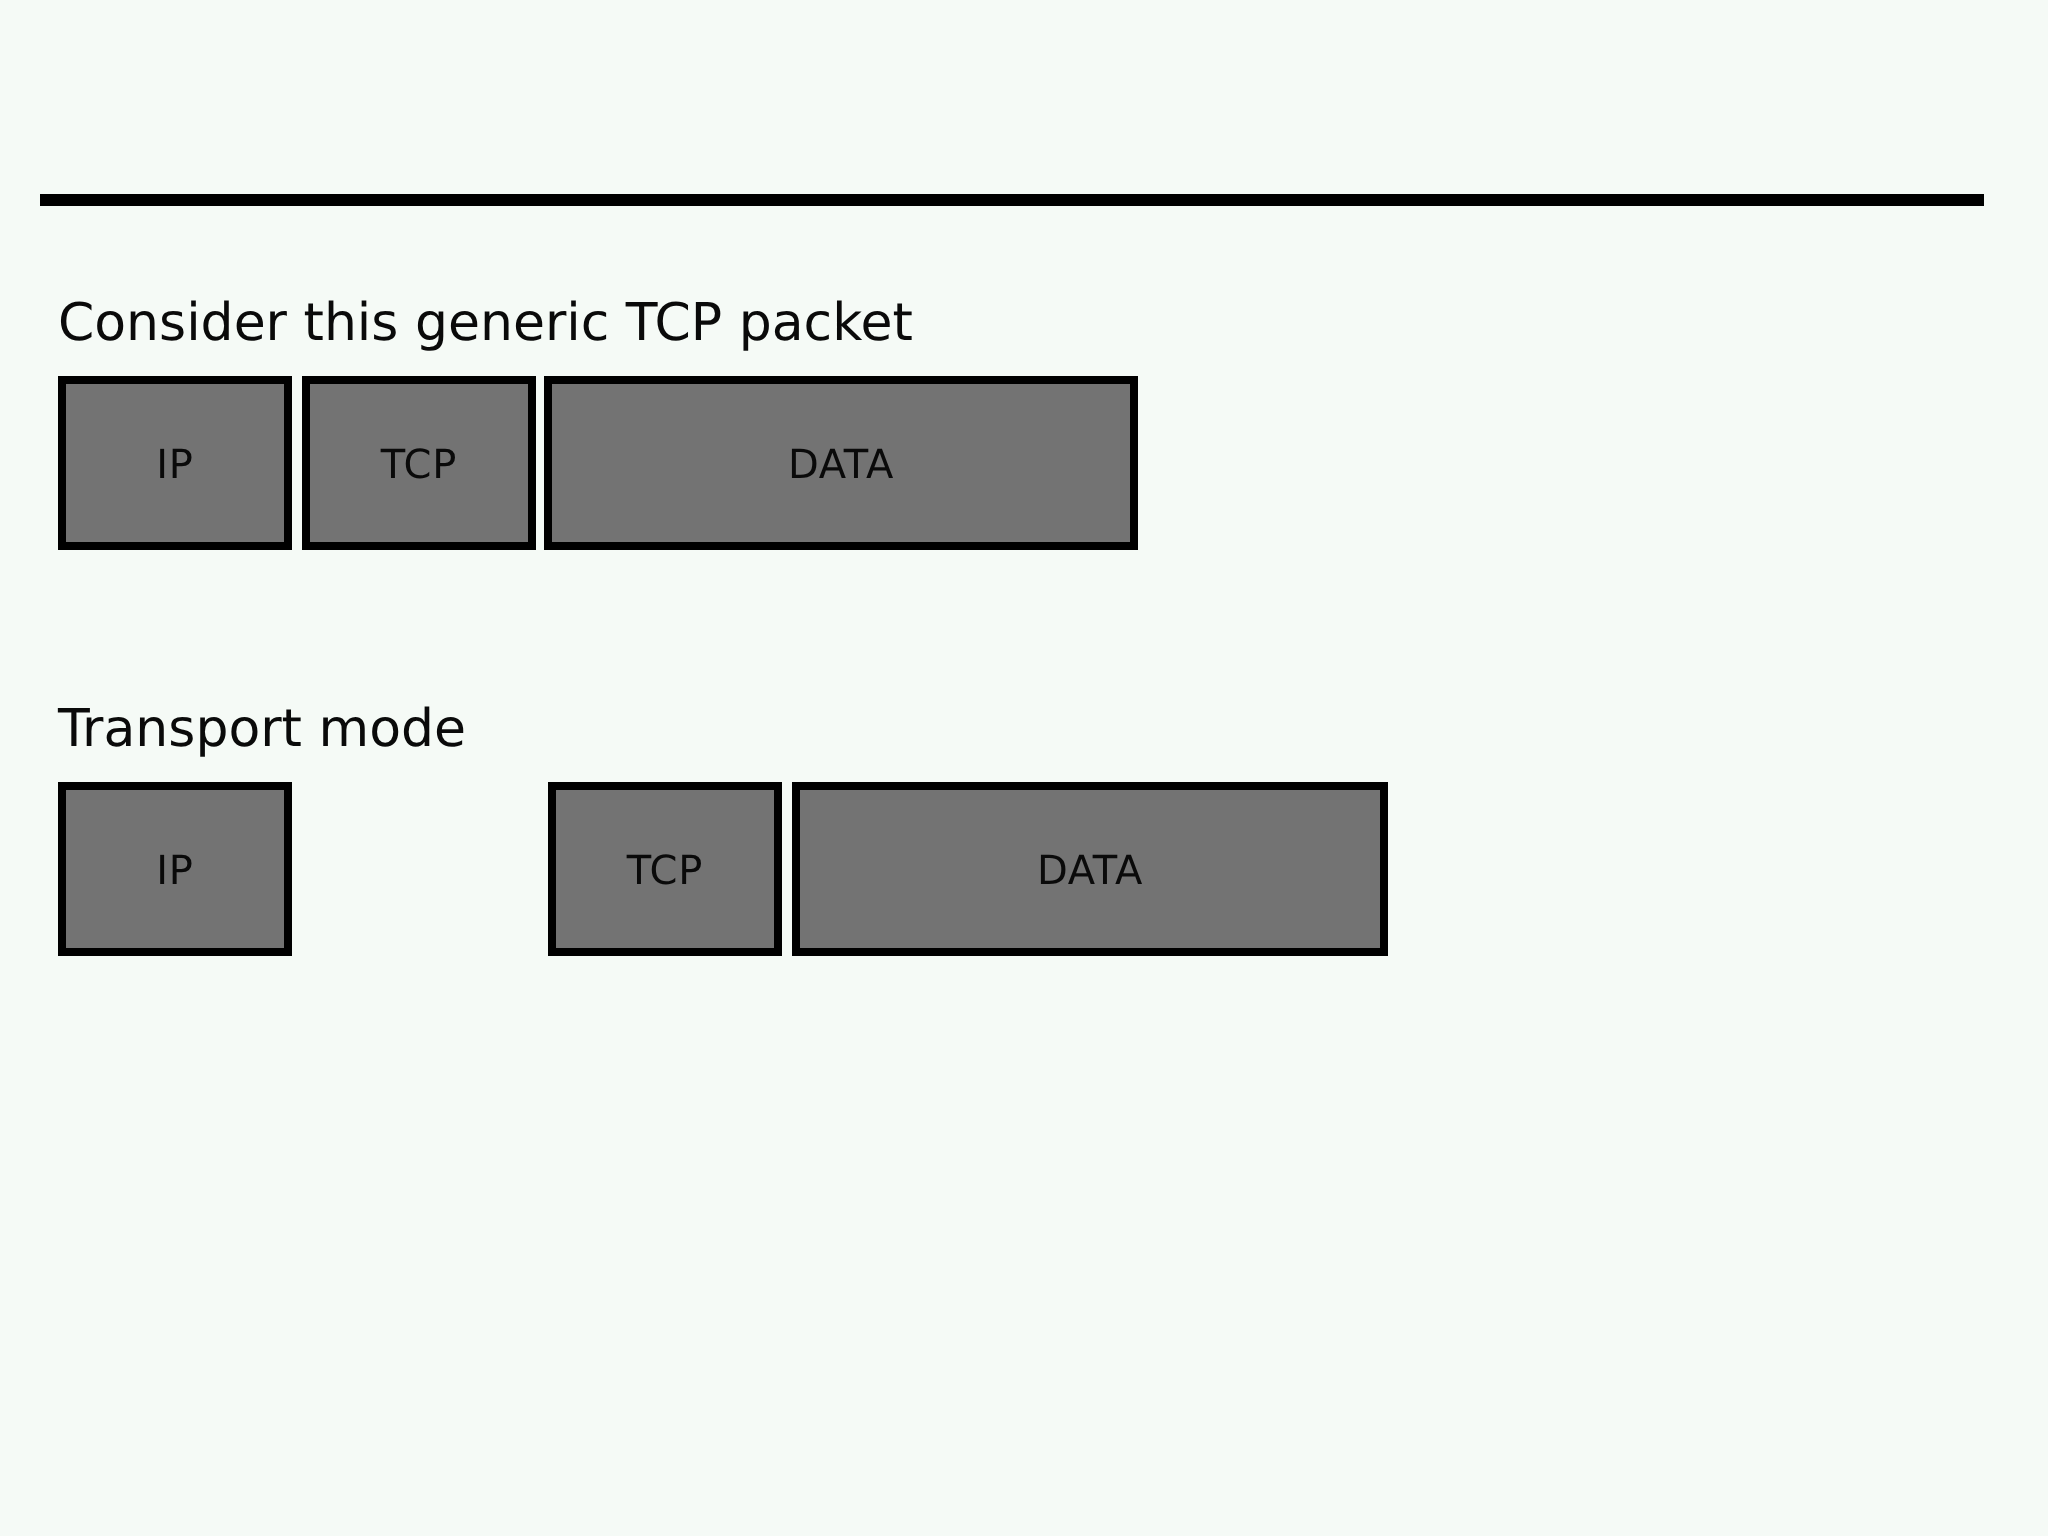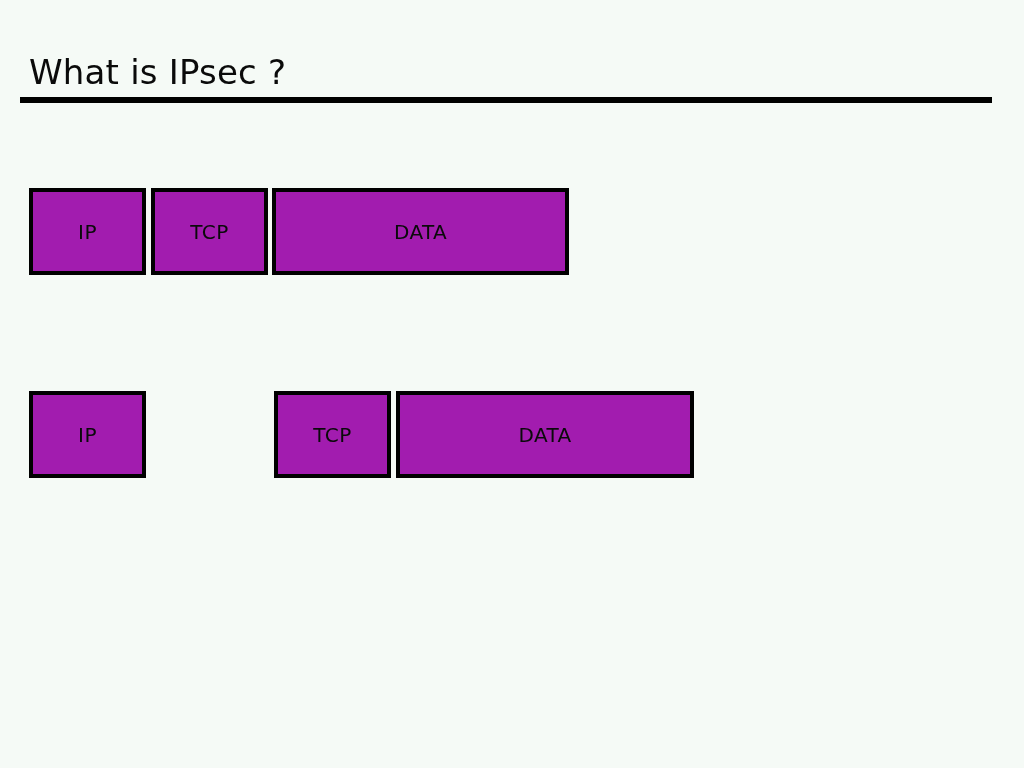--- a/index.html
+++ b/index.html
@@ -75,57 +75,58 @@
   }
   .row-generic { left: 29px; top: 188px; width: 541px; }
   .row-transport { left: 29px; top: 391px; width: 665px; }
 
   .packet-field {
     position: absolute;
     top: 0;
     height: 87px;
     box-sizing: border-box;
     border: 4px solid #000000;
-    background: #a21caf;
+    background: #737373;
     display: flex;
     align-items: center;
     justify-content: center;
   }
   .packet-field .field-label {
     font-size: 20px;
     font-weight: 400;
     line-height: 24px;
     letter-spacing: 0.4px;
     color: #0a0a0a;
     white-space: nowrap;
     user-select: none;
   }
 </style>
 </head>
 <body>
 
 <div class="slide">
 
-  <div class="slide-title">What is IPsec ?</div>
 
   <div class="title-rule"></div>
 
+  <div class="section-label label-packet">Consider this generic TCP packet</div>
 
   <div class="packet-row row-generic">
     <div class="packet-field" style="left:0px;width:117px;">
       <span class="field-label">IP</span>
     </div>
     <div class="packet-field" style="left:122px;width:117px;">
       <span class="field-label">TCP</span>
     </div>
     <div class="packet-field" style="left:243px;width:297px;">
       <span class="field-label">DATA</span>
     </div>
   </div>
 
+  <div class="section-label label-transport">Transport mode</div>
 
   <div class="packet-row row-transport">
     <div class="packet-field" style="left:0px;width:117px;">
       <span class="field-label">IP</span>
     </div>
     <div class="packet-field" style="left:245px;width:117px;">
       <span class="field-label">TCP</span>
     </div>
     <div class="packet-field" style="left:367px;width:298px;">
       <span class="field-label">DATA</span>

